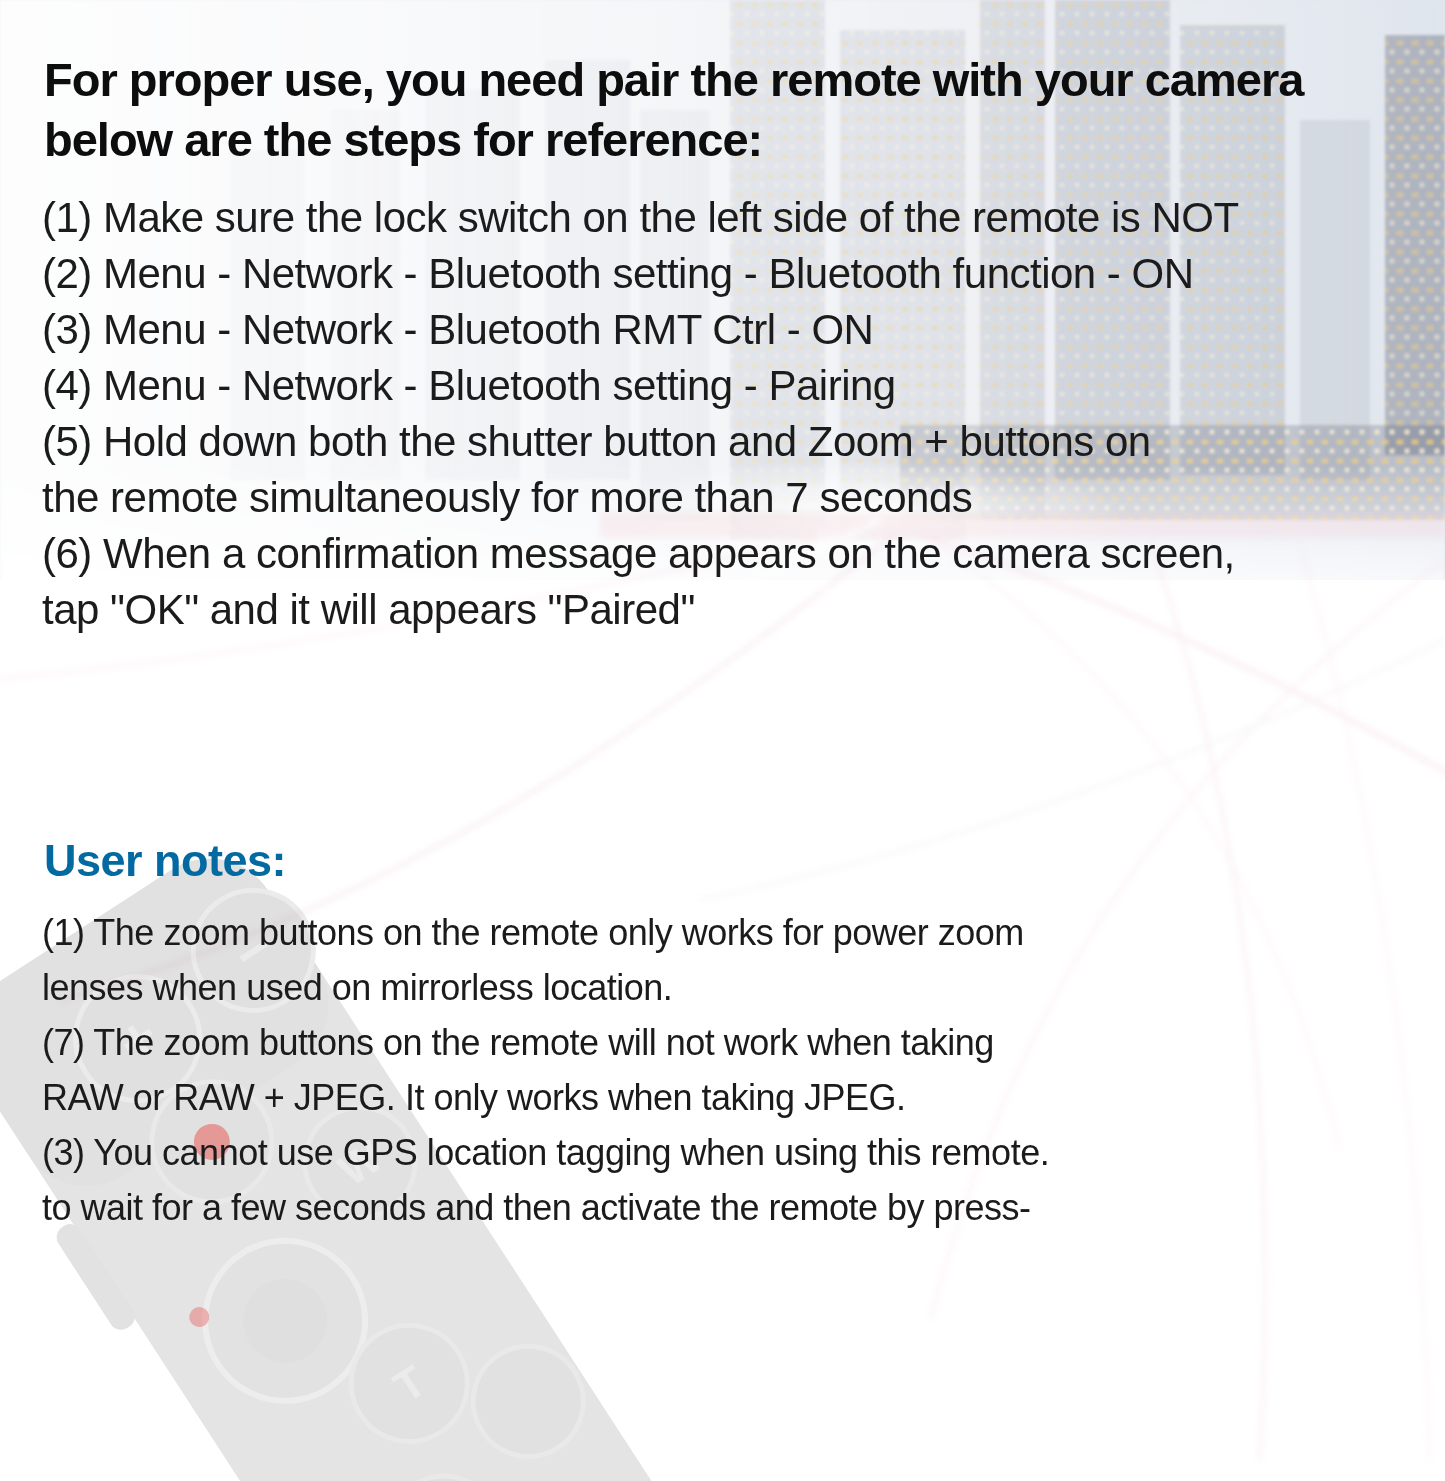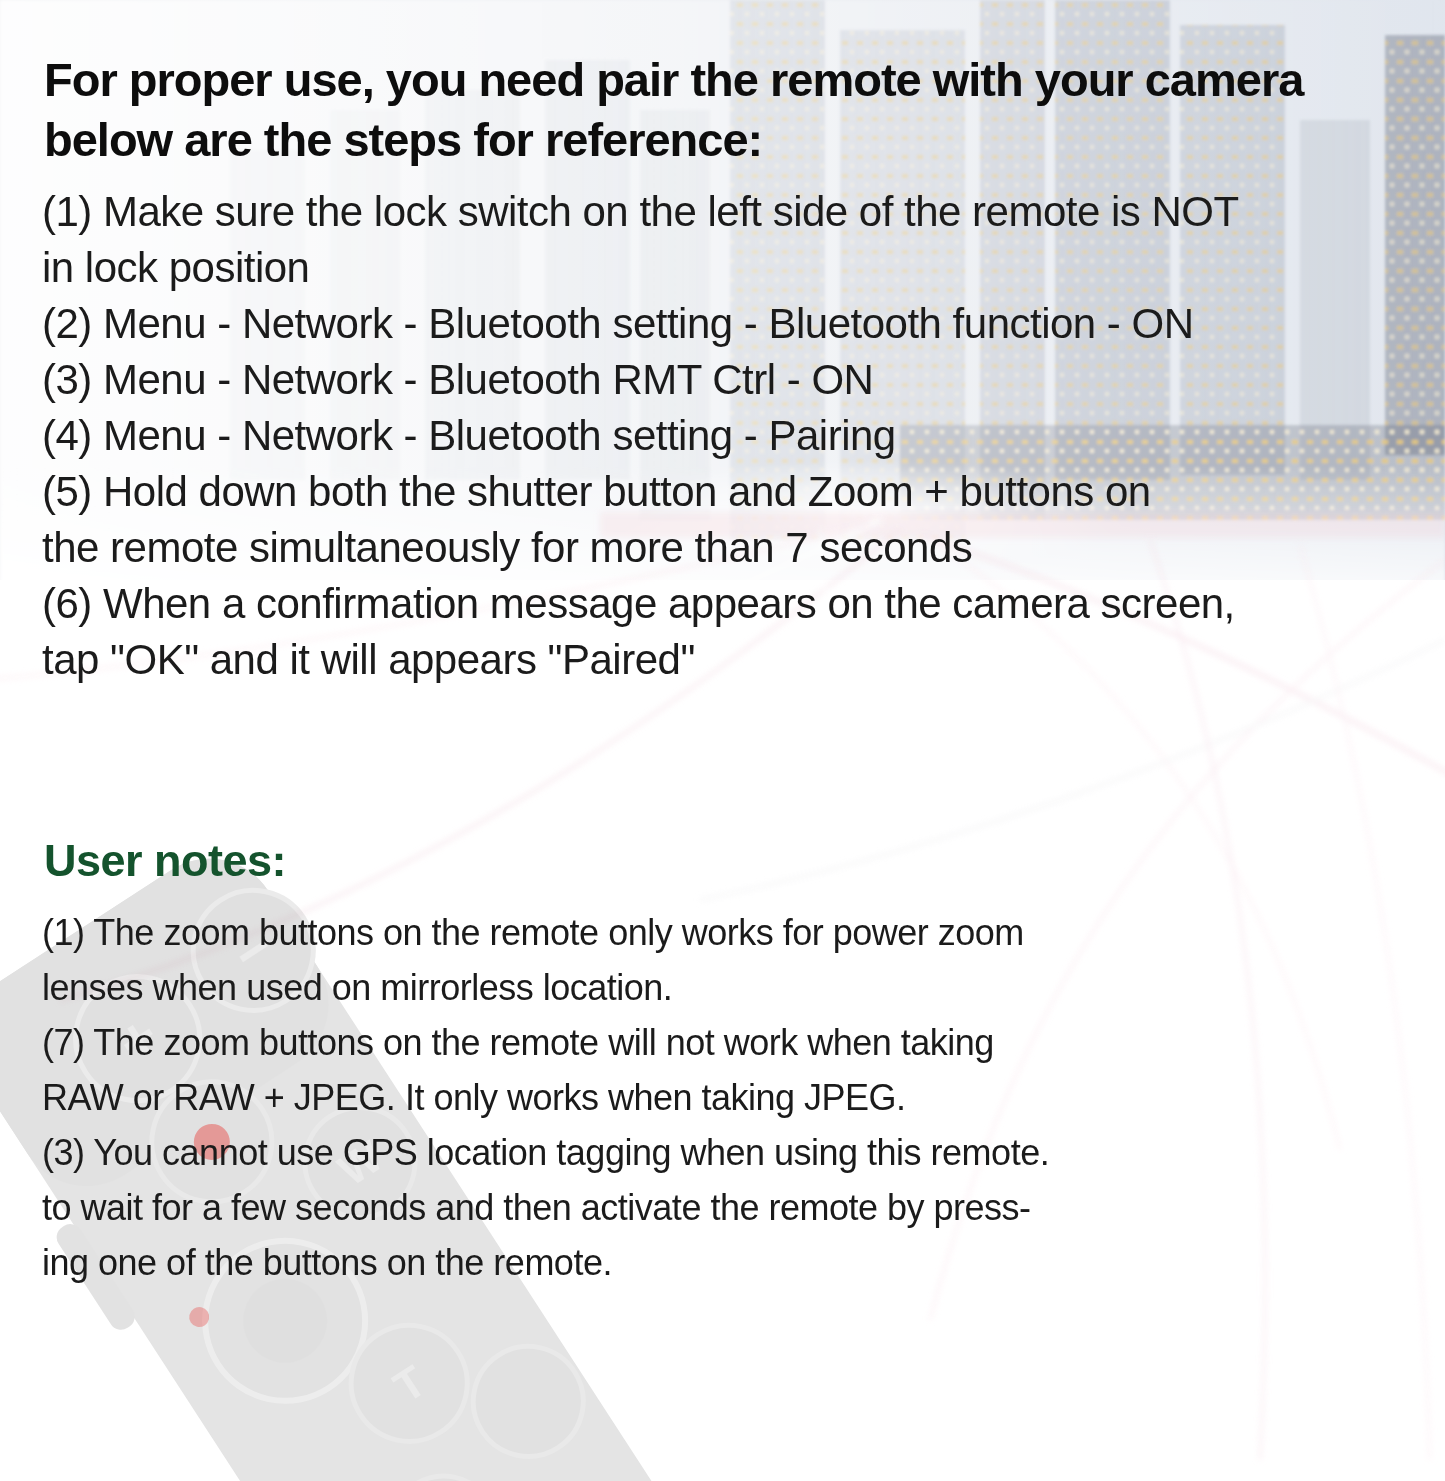--- a/index.html
+++ b/index.html
@@ -9,28 +9,28 @@
     font-family:"Liberation Sans",sans-serif;
   }
   .bg{position:absolute;left:0;top:0;width:1445px;height:1481px;}
   .text-layer{position:absolute;left:0;top:0;width:1445px;height:1205px;margin-left:36px;}
   .title{
     position:absolute;left:8px;top:50px;
     font-weight:700;font-size:47px;line-height:60px;letter-spacing:-1px;
     color:#0d0d0d;white-space:nowrap;
   }
   .steps{
-    position:absolute;left:6px;top:184px;
+    position:absolute;left:6px;top:190px;
     font-weight:400;font-size:42px;line-height:56px;letter-spacing:-0.5px;
     color:#1b1b1b;white-space:nowrap;
   }
   .notes-title{
     position:absolute;left:8px;top:833px;
     font-weight:700;font-size:45px;line-height:56px;letter-spacing:-0.5px;
-    color:#14532d;white-space:nowrap;
+    color:#0369a1;white-space:nowrap;
   }
   .notes{
     position:absolute;left:6px;top:905px;
     font-weight:400;font-size:36px;line-height:55px;letter-spacing:-0.5px;
     color:#1b1b1b;white-space:nowrap;
   }
   .ghost-glyph{font-family:"Liberation Sans",sans-serif;font-weight:700;fill:#ffffff;text-anchor:middle;}
 </style>
 </head>
 <body>
@@ -148,36 +148,34 @@
 
   <div class="text-layer">
 
     <div class="title">
         <div>For proper use, you need pair the remote with your camera</div>
         <div>below are the steps for reference:</div>
       </div>
 
     <div class="steps">
         <div>(1) Make sure the lock switch on the left side of the remote is NOT</div>
-        <div>in lock position</div>
         <div>(2) Menu - Network - Bluetooth setting - Bluetooth function - ON</div>
         <div>(3) Menu - Network - Bluetooth RMT Ctrl - ON</div>
         <div>(4) Menu - Network - Bluetooth setting - Pairing</div>
         <div>(5) Hold down both the shutter button and Zoom + buttons on</div>
         <div>the remote simultaneously for more than 7 seconds</div>
         <div>(6) When a confirmation message appears on the camera screen,</div>
         <div>tap "OK" and it will appears "Paired"</div>
       </div>
 
     <div class="notes-title">User notes:</div>
 
     <div class="notes">
         <div>(1) The zoom buttons on the remote only works for power zoom</div>
         <div>lenses when used on mirrorless location.</div>
         <div>(7) The zoom buttons on the remote will not work when taking</div>
         <div>RAW or RAW + JPEG. It only works when taking JPEG.</div>
         <div>(3) You cannot use GPS location tagging when using this remote.</div>
         <div>to wait for a few seconds and then activate the remote by press-</div>
-        <div>ing one of the buttons on the remote.</div>
       </div>
 
   </div>
 </div>
 
 </body></html>

